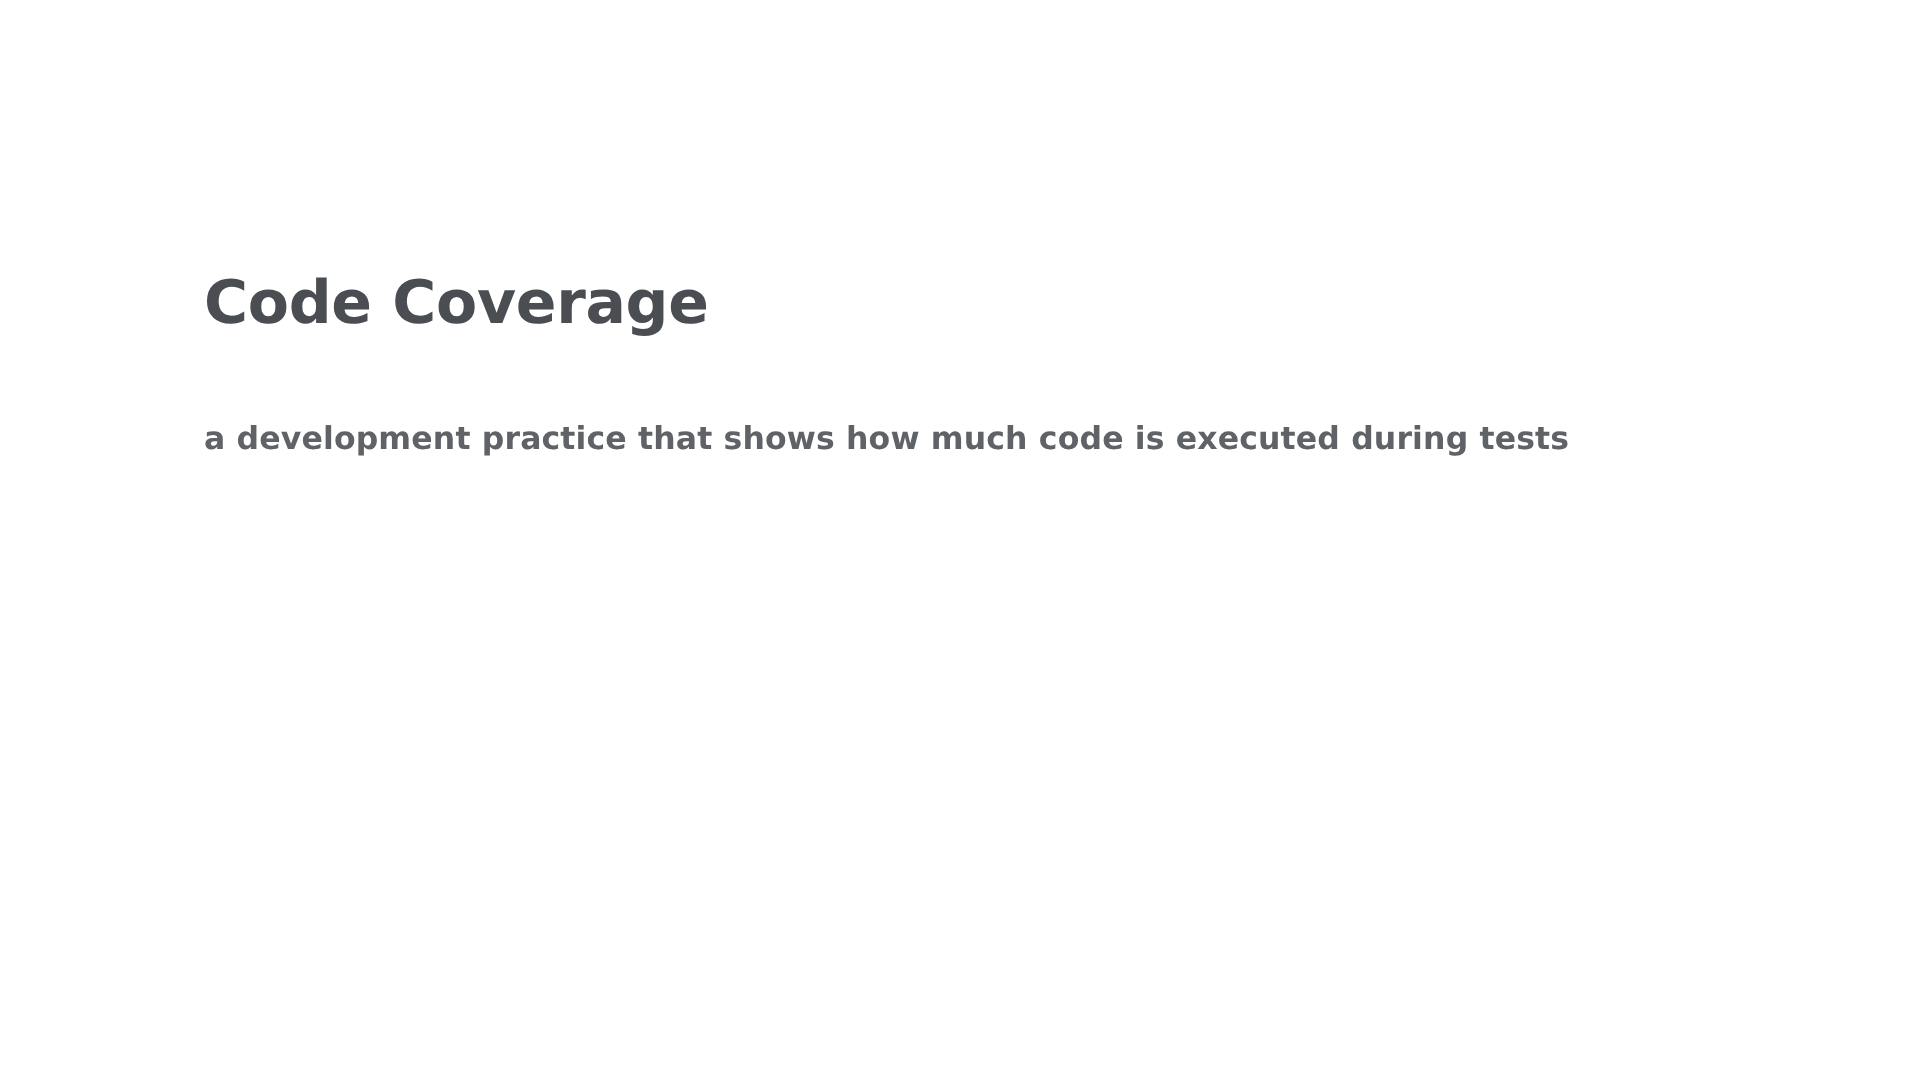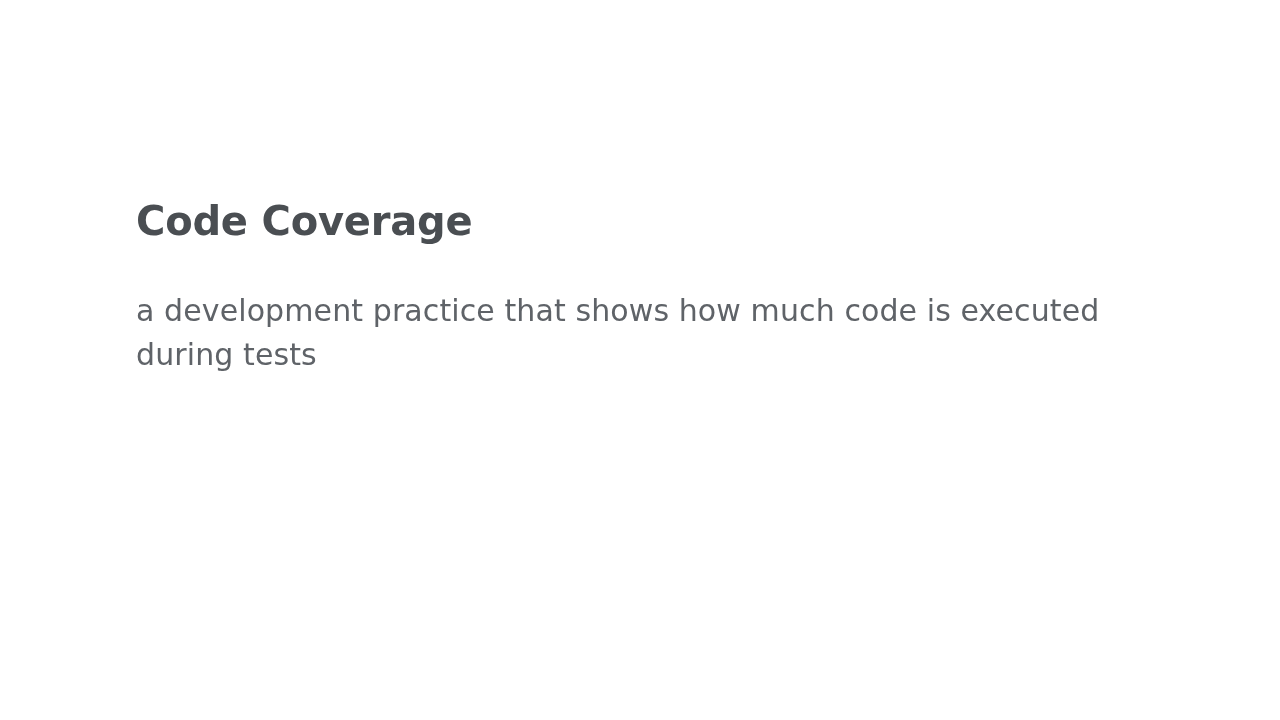--- a/index.html
+++ b/index.html
@@ -19,39 +19,39 @@
     position: relative;
     width: 1280px;
     height: 720px;
     background: #ffffff;
     box-sizing: border-box;
   }
 
   .content-block {
     position: absolute;
     left: 136px;
-    top: 195px;
+    top: 176px;
     width: 1016px;
   }
 
   .slide-title {
     margin: 0;
     font-size: 40px;
     font-weight: 700;
     line-height: 52px;
     letter-spacing: -0.2px;
     color: #4a4e52;
     white-space: pre-wrap;
   }
 
   .slide-body {
     margin: 0;
     margin-top: 42px;
-    font-size: 30px;
-    font-weight: 400;
+    font-size: 21px;
+    font-weight: 700;
     line-height: 44px;
     letter-spacing: 0.1px;
     color: #5f6368;
     max-width: 1012px;
     white-space: pre-wrap;
   }
 </style>
 </head>
 <body>
 

